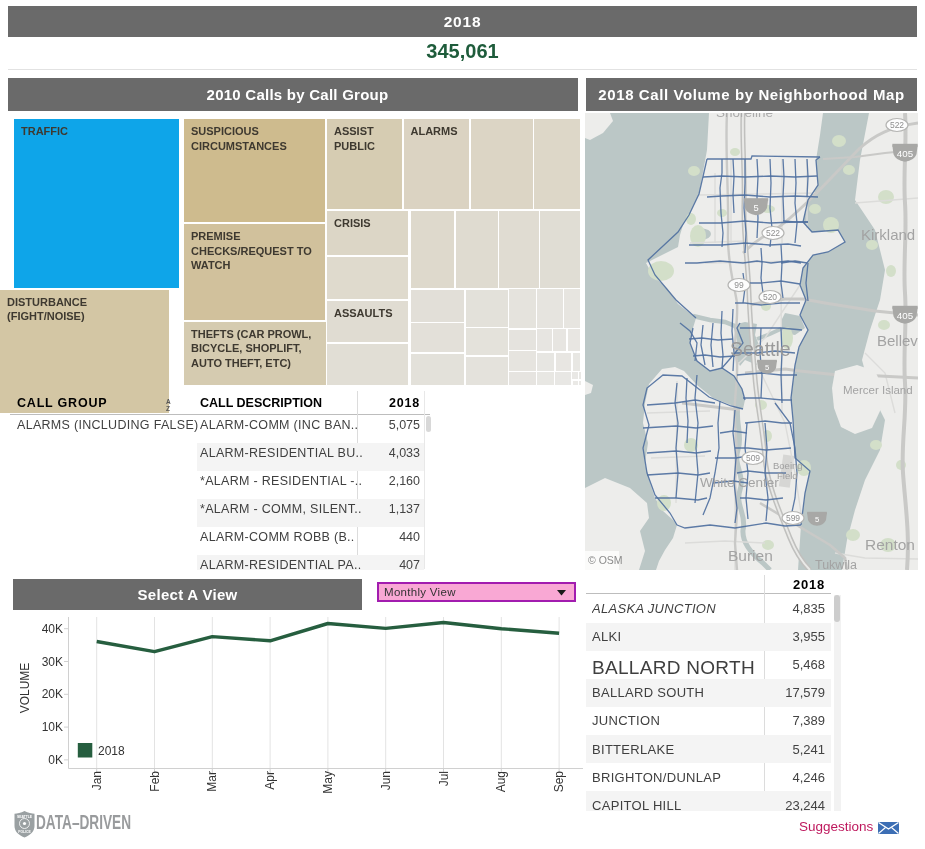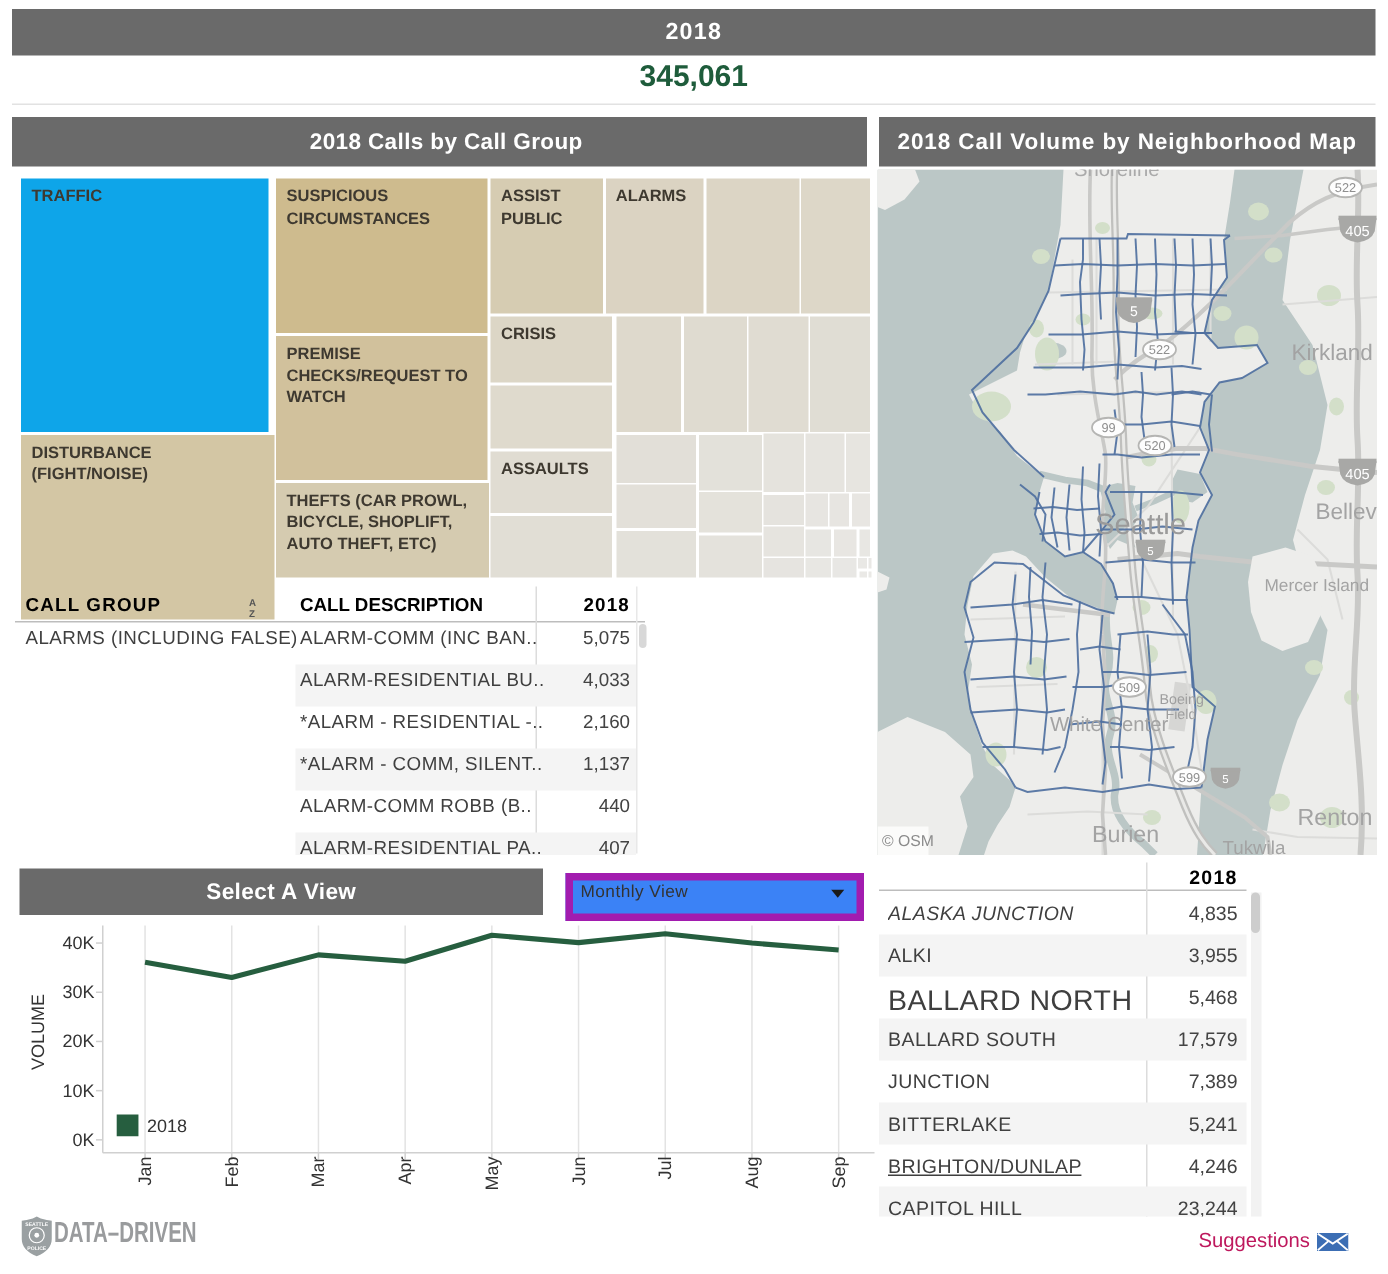--- a/index.html
+++ b/index.html
@@ -10,26 +10,26 @@
 .trow{position:absolute;font-size:12.5px;color:#3f3f3f;white-space:nowrap;letter-spacing:0.3px;}
 .num{position:absolute;font-size:12.5px;color:#434343;text-align:right;}
 .band{position:absolute;background:#f4f4f4;}
 .vline{position:absolute;background:#dcdcdc;width:1px;}
 .hline{position:absolute;background:#cccccc;height:1px;}
 </style></head>
 <body>
 
 <div class="bar" style="left:8px;top:6px;width:909px;height:31px;font-size:15.5px;letter-spacing:0.8px;line-height:31px;">2018</div>
 <div class="abs" style="left:8px;top:37px;width:909px;height:33px;border-bottom:1px solid #e2e2e2;text-align:center;font-size:20px;font-weight:bold;color:#1e5c3b;line-height:28px;">345,061</div>
-<div class="bar" style="left:8px;top:78px;width:570px;height:33px;font-size:15px;letter-spacing:0.25px;line-height:33px;text-indent:9px;">2018 Calls by Call Group</div>
+<div class="bar" style="left:8px;top:78px;width:570px;height:33px;font-size:15px;letter-spacing:0.25px;line-height:33px;text-indent:9px;">2010 Calls by Call Group</div>
 <div class="bar" style="left:586px;top:78px;width:331px;height:33px;font-size:15px;letter-spacing:0.6px;line-height:33px;">2018 Call Volume by Neighborhood Map</div>
 <div class="cell" style="left:14px;top:119px;width:165.3px;height:168.5px;background:#0ea5e9;">
     <span>TRAFFIC</span>
   </div>
-<div class="cell" style="left:14px;top:289.5px;width:169px;height:123px;background:#d3c6a4;">
+<div class="cell" style="left:0;top:289.5px;width:169px;height:123px;background:#d3c6a4;">
     <span>DISTURBANCE (FIGHT/NOISE)</span>
   </div>
 <div class="cell" style="left:184px;top:119px;width:141px;height:103px;background:#cebb8e;">
     <span>SUSPICIOUS CIRCUMSTANCES</span>
   </div>
 <div class="cell" style="left:184px;top:224px;width:141px;height:95.5px;background:#d1c19c;">
     <span>PREMISE CHECKS/REQUEST TO WATCH</span>
   </div>
 <div class="cell" style="left:184px;top:321.5px;width:142px;height:63px;background:#d5cbb0;">
     <span>THEFTS (CAR PROWL, BICYCLE, SHOPLIFT, AUTO THEFT, ETC)</span>
@@ -100,21 +100,21 @@
 <div class="trow" style="left:200px;top:502.0px;height:28px;overflow:hidden;">*ALARM - COMM, SILENT..</div>
 <div class="num" style="left:350px;top:502.0px;width:70px;height:28px;overflow:hidden;">1,137</div>
 <div class="trow" style="left:200px;top:530.0px;height:28px;overflow:hidden;">ALARM-COMM ROBB (B..</div>
 <div class="num" style="left:350px;top:530.0px;width:70px;height:28px;overflow:hidden;">440</div>
 <div class="band" style="left:196.5px;top:555.0px;width:227.5px;height:15.0px;"></div>
 <div class="trow" style="left:200px;top:558.0px;height:15px;overflow:hidden;">ALARM-RESIDENTIAL PA..</div>
 <div class="num" style="left:350px;top:558.0px;width:70px;height:15px;overflow:hidden;">407</div>
 <div class="trow" style="left:17px;top:418px;color:#3f3f3f;">ALARMS (INCLUDING FALSE)</div>
 <div class="abs" style="left:425.5px;top:416px;width:5.5px;height:16px;background:#d8d8d8;border-radius:3px;"></div>
 <div class="bar" style="left:13px;top:579px;width:349px;height:31px;font-size:15px;letter-spacing:0.3px;line-height:31px;">Select A View</div>
-<div class="abs" style="left:377px;top:582px;width:199px;height:32px;background:#3b82f6;border:5px solid #a21caf;font-size:11.5px;color:#333;line-height:17px;padding-left:5px;letter-spacing:0.3px;">Monthly View<svg style="position:absolute;right:8px;top:6px;" width="9" height="6">
+<div class="abs" style="left:377px;top:582px;width:199px;height:20px;background:#f9a8d4;border:2px solid #a21caf;font-size:11.5px;color:#333;line-height:17px;padding-left:5px;letter-spacing:0.3px;">Monthly View<svg style="position:absolute;right:8px;top:6px;" width="9" height="6">
       <path d="M0 0 L9 0 L4.5 5.5 Z" fill="#1a1a1a"></path>
     </svg></div>
 <svg class="abs" style="left:585px;top:113px;" width="333" height="457" viewBox="0 0 333 457">
 <rect width="333" height="457" fill="#ededeb"></rect>
 <path fill="#bbc7c6" d="M124,0 L122,37 L114,81 L104,102 L98,112 L95,122 L93,134 L61,150 L68,163
  L82,175 L93,191 L111,205
  L108,215 L105,230 L112,248 L125,258 L137,255 L149,263 L157,276 L160,287 L158,296 L146,292 L128,285 L112,272
  L99,258 L90,254 L77,256 L64,271 L60,290 L58,310 L63,330 L60,350 L65,370 L70,385 L78,398 L88,407 L92,412
  L88,425 L80,437 L74,448 L71,457
  L0,457 L0,0 Z"></path>
@@ -369,21 +369,21 @@
 <div class="trow" style="left:592px;top:657.2px;font-size:19px;height:21.6px;overflow:hidden;">BALLARD NORTH</div>
 <div class="num" style="left:755px;top:657.2px;width:70px;font-size:13px;height:21.6px;overflow:hidden;">5,468</div>
 <div class="band" style="left:586px;top:678.8px;width:245px;height:28.1px;"></div>
 <div class="trow" style="left:592px;top:685.3px;font-size:13px;height:21.6px;overflow:hidden;">BALLARD SOUTH</div>
 <div class="num" style="left:755px;top:685.3px;width:70px;font-size:13px;height:21.6px;overflow:hidden;">17,579</div>
 <div class="trow" style="left:592px;top:713.4px;font-size:13px;height:21.6px;overflow:hidden;">JUNCTION</div>
 <div class="num" style="left:755px;top:713.4px;width:70px;font-size:13px;height:21.6px;overflow:hidden;">7,389</div>
 <div class="band" style="left:586px;top:735.0px;width:245px;height:28.1px;"></div>
 <div class="trow" style="left:592px;top:741.5px;font-size:13px;height:21.6px;overflow:hidden;">BITTERLAKE</div>
 <div class="num" style="left:755px;top:741.5px;width:70px;font-size:13px;height:21.6px;overflow:hidden;">5,241</div>
-<div class="trow" style="left:592px;top:769.6px;font-size:13px;height:21.6px;overflow:hidden;text-decoration:underline;">BRIGHTON/DUNLAP</div>
+<div class="trow" style="left:592px;top:769.6px;font-size:13px;height:21.6px;overflow:hidden;">BRIGHTON/DUNLAP</div>
 <div class="num" style="left:755px;top:769.6px;width:70px;font-size:13px;height:21.6px;overflow:hidden;">4,246</div>
 <div class="band" style="left:586px;top:791.2px;width:245px;height:19.8px;"></div>
 <div class="trow" style="left:592px;top:797.7px;font-size:13px;height:13.3px;overflow:hidden;">CAPITOL HILL</div>
 <div class="num" style="left:755px;top:797.7px;width:70px;font-size:13px;height:13.3px;overflow:hidden;">23,244</div>
 <div class="abs" style="left:833.5px;top:595px;width:7px;height:216px;background:#f2f2f2;"></div>
 <div class="abs" style="left:834px;top:595px;width:6px;height:27px;background:#cdcdcd;border-radius:3px;"></div>
 <svg class="abs" style="left:13px;top:810px;" width="23" height="28">
 <path d="M11.5 1 C8 3 4 3.6 1.5 3.8 L1.5 16 C1.5 21 5 25 11.5 27.5 C18 25 21.5 21 21.5 16 L21.5 3.8 C19 3.6 15 3 11.5 1 Z" fill="#9aA0a2"></path>
 <circle cx="11.5" cy="13.5" r="5" fill="none" stroke="#fff" stroke-width="0.8"></circle>
 <circle cx="11.5" cy="13.5" r="1.6" fill="#fff"></circle>

